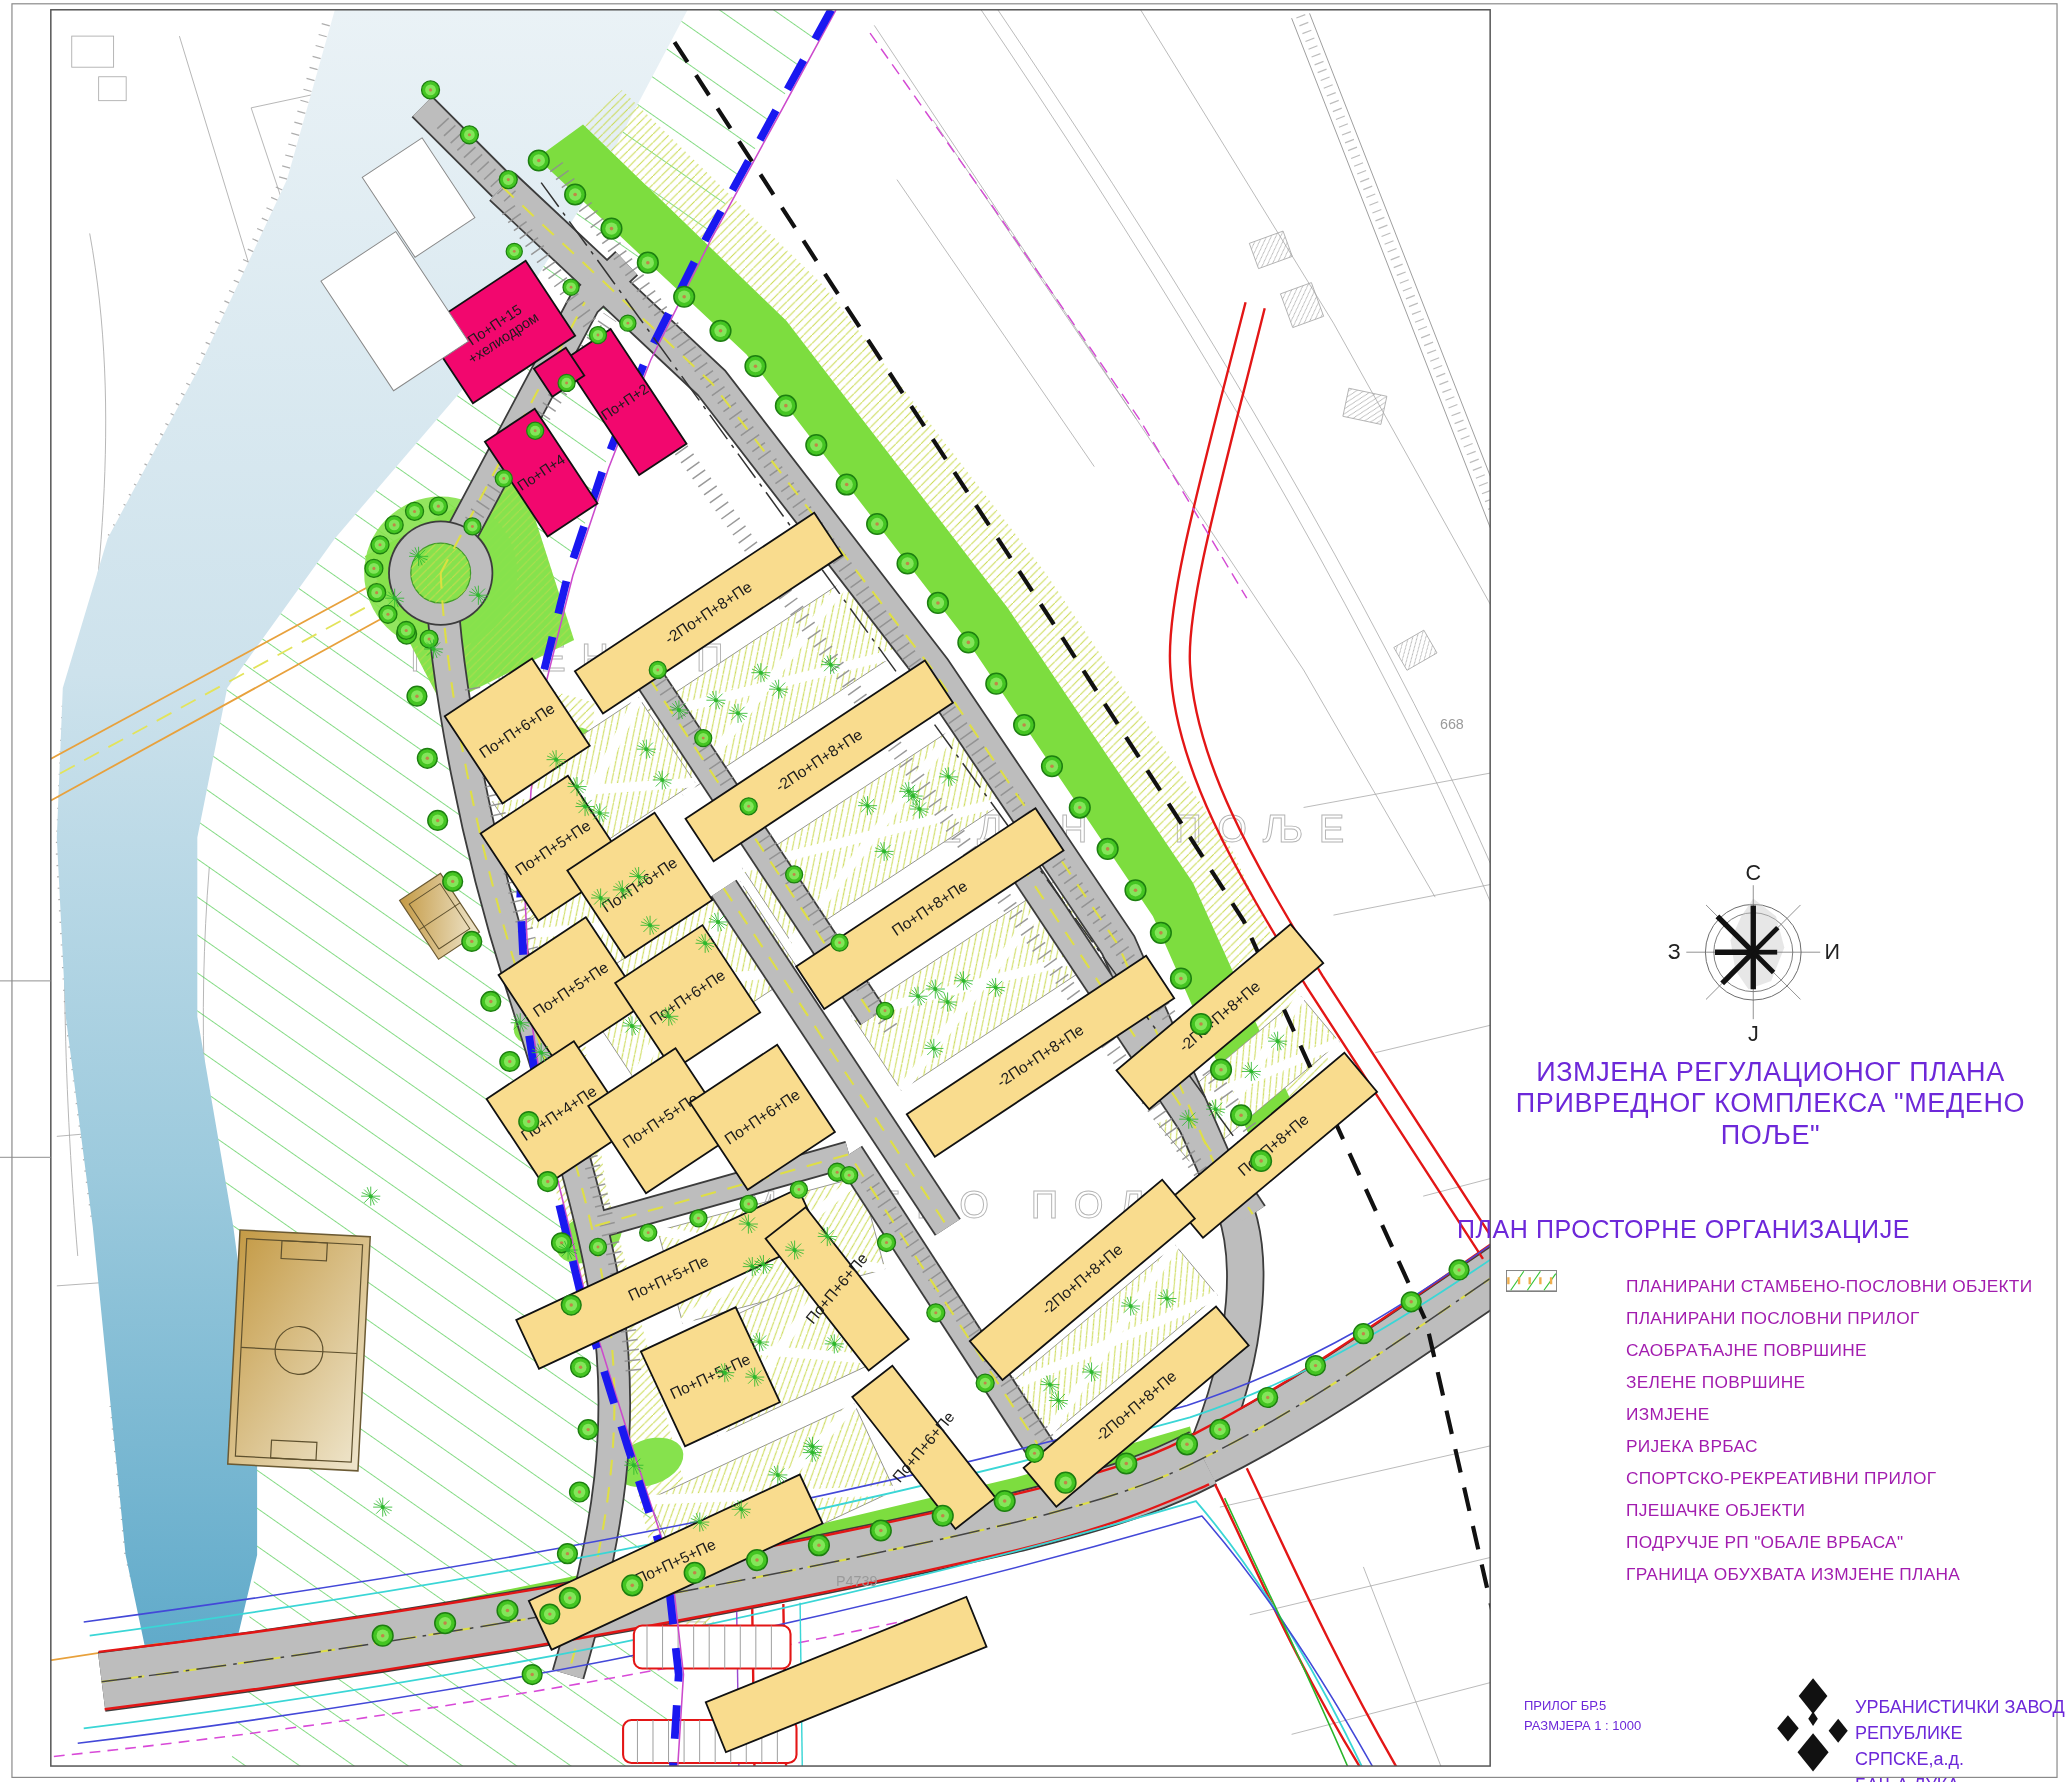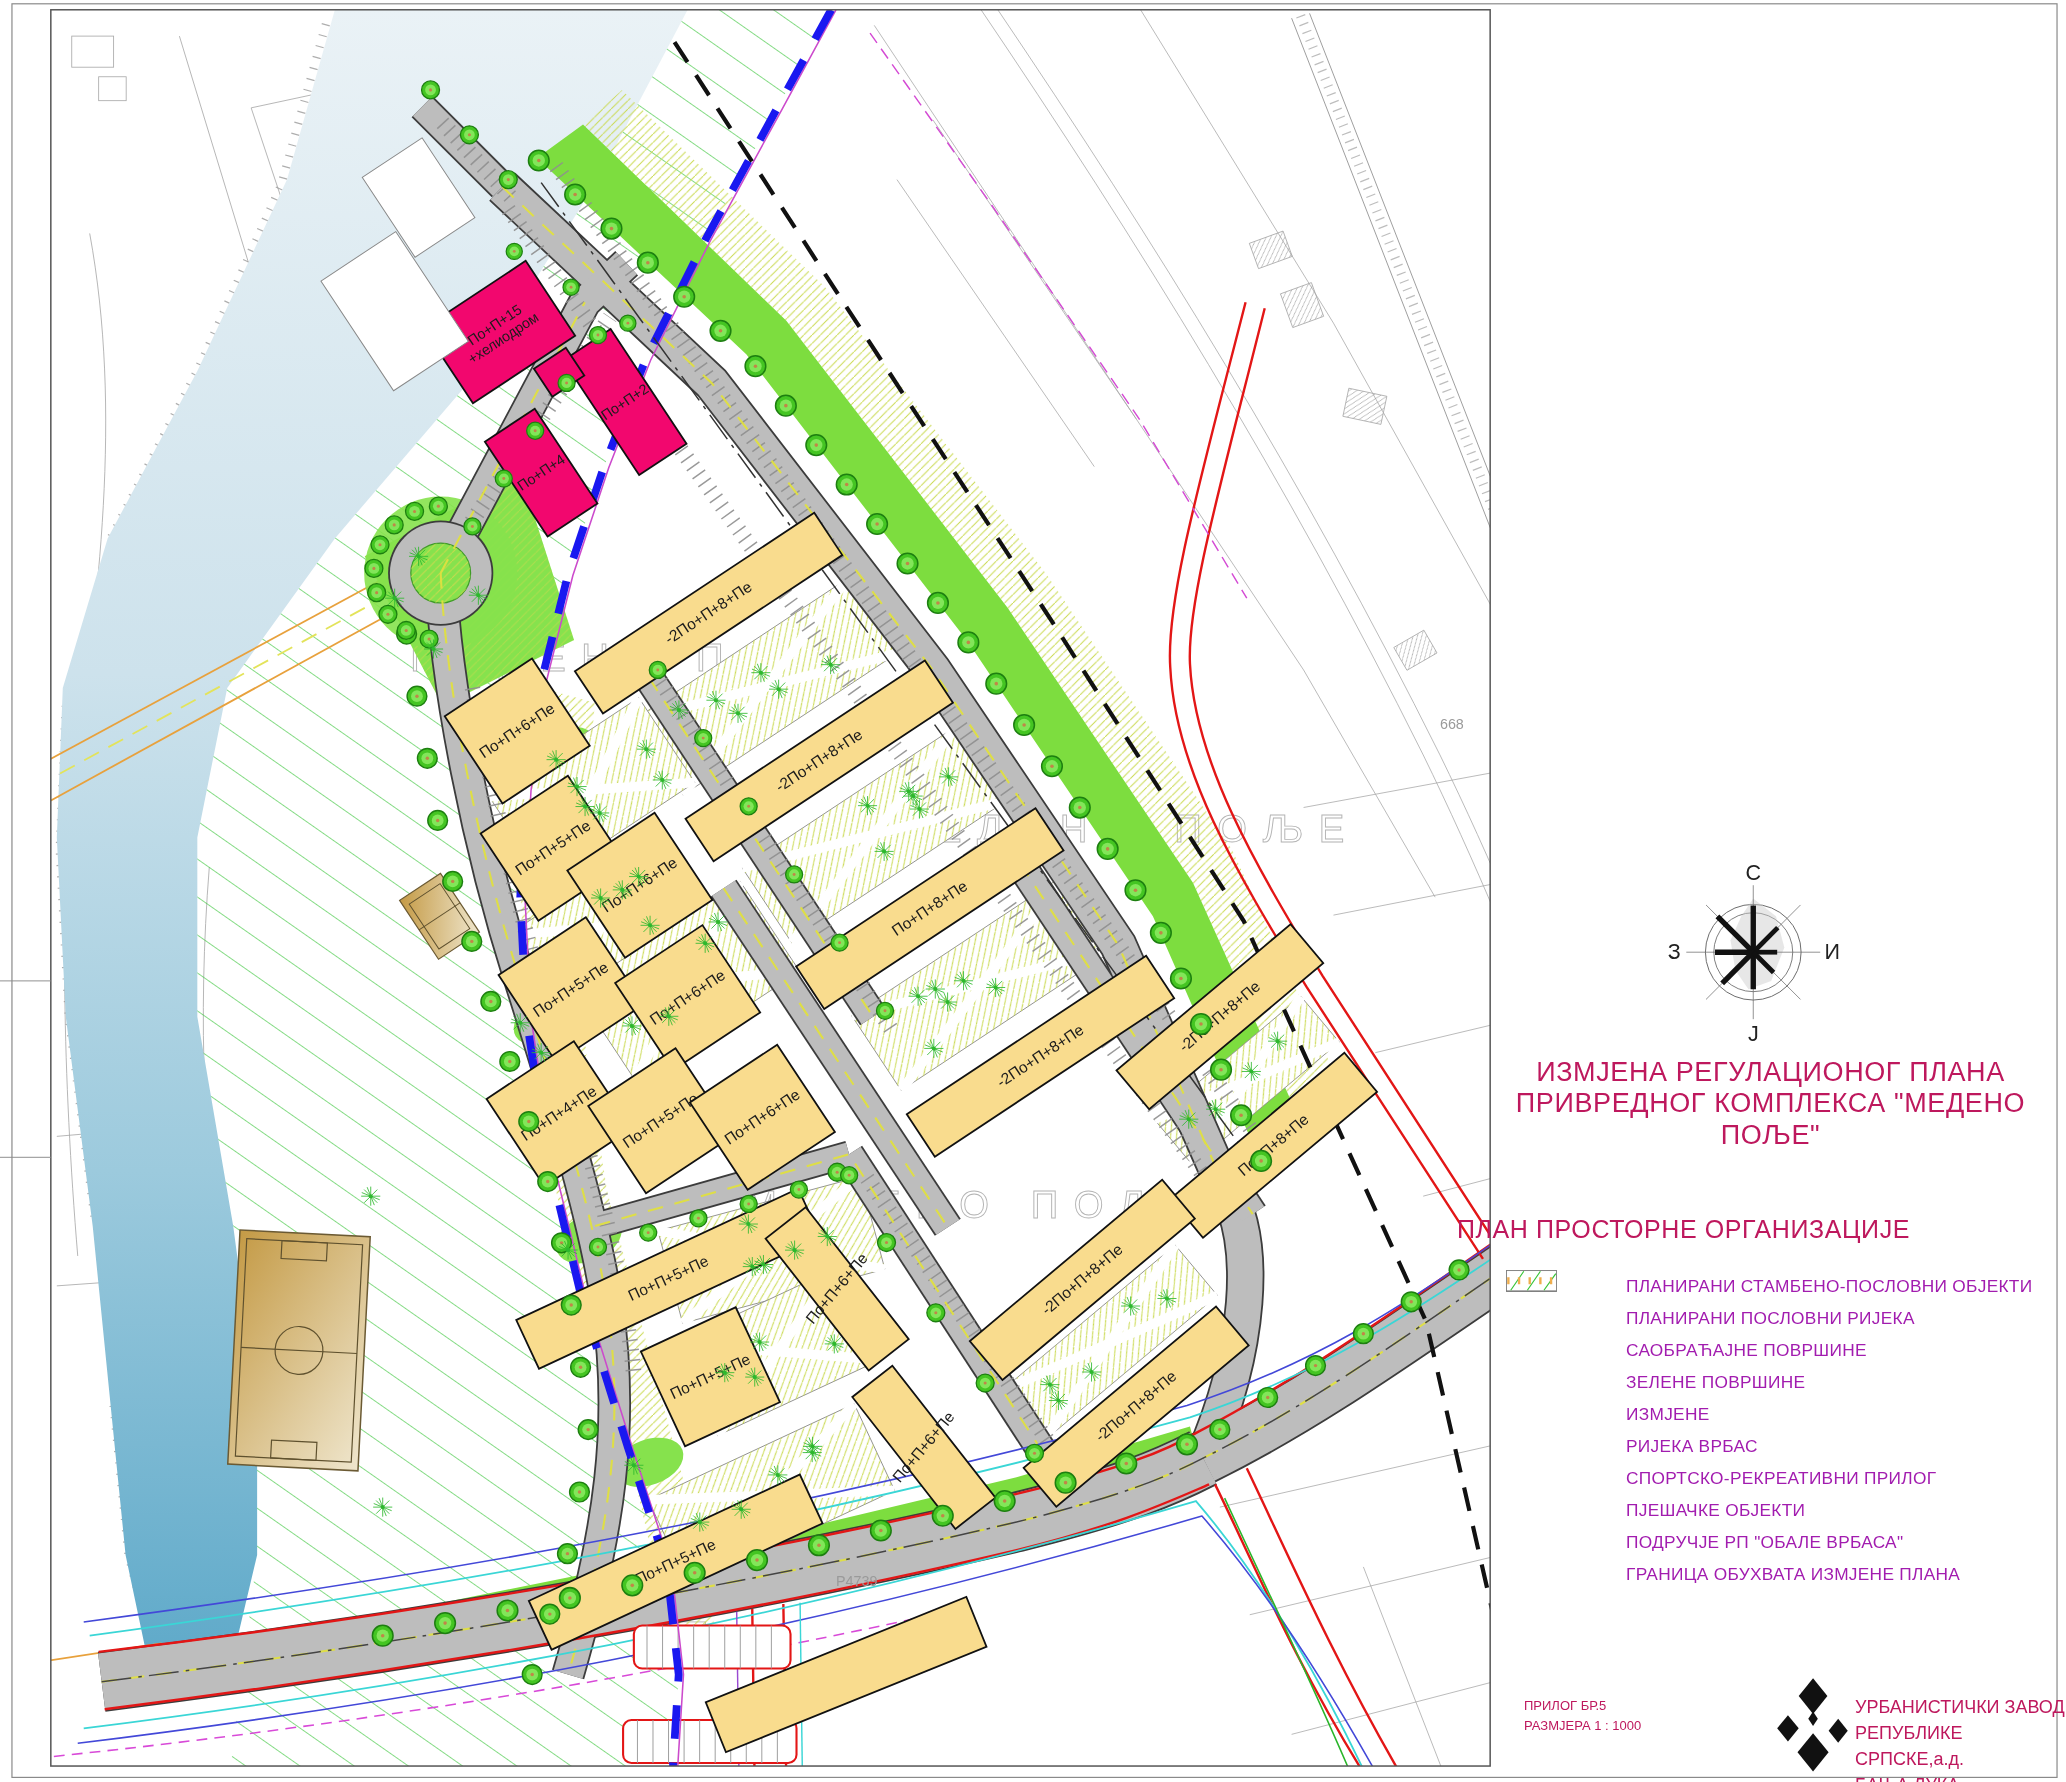--- a/index.html
+++ b/index.html
@@ -1,19 +1,19 @@
 <!DOCTYPE html>
 <html style="font-size:9.6px"><head>
 <meta charset="utf-8">
 <style>
   html,body{margin:0;padding:0;background:#fff;}
   body{width:2066px;height:1783px;position:relative;font-family:"Liberation Sans",sans-serif;overflow:hidden;}
   .page{position:absolute;inset:0;background:#fff;}
   svg{position:absolute;left:0;top:0;}
-  .panel-text{position:absolute;color:#be185d;}
+  .panel-text{position:absolute;color:#6d28d9;}
   .title-block{left:1500px;top:1057px;width:541px;text-align:center;font-size:27px;letter-spacing:0.6px;line-height:1.16;}
   .subtitle{left:1457px;top:1215px;font-size:25px;letter-spacing:0.6px;}
   .legend{position:absolute;left:1506px;top:1270px;width:538px;}
   .legend-row{display:flex;align-items:center;height:32px;}
   .legend-swatch{width:51px;height:21.5px;flex:0 0 51px;}
   .legend-label{margin-left:69px;font-size:17.3px;color:#a21caf;letter-spacing:0.3px;white-space:nowrap;}
   .footer-att{left:1524px;top:1696px;font-size:13px;line-height:1.5;}
   .footer-org{left:1855px;top:1694px;font-size:18px;line-height:1.45;}
   .wm{fill:#ffffff;stroke:#b4b4b4;stroke-width:1.6;font-size:64px;letter-spacing:26px;font-family:"Liberation Sans",sans-serif;}
   .blabel{fill:#1c1c1c;font-family:"Liberation Sans",sans-serif;}
@@ -674,21 +674,21 @@
           </svg>
         </span>
         <span class="legend-label">ПЛАНИРАНИ  СТАМБЕНО-ПОСЛОВНИ ОБЈЕКТИ</span>
       </div>
       <div class="legend-row">
         <span class="legend-swatch">
           <svg width="51" height="21.5" viewBox="0 0 86 36">
             <rect x="1" y="1" width="84" height="34" fill="#f2076e" stroke="#555" stroke-width="1.5"></rect>
           </svg>
         </span>
-        <span class="legend-label">ПЛАНИРАНИ  ПОСЛОВНИ РИЈЕКА</span>
+        <span class="legend-label">ПЛАНИРАНИ  ПОСЛОВНИ ПРИЛОГ</span>
       </div>
       <div class="legend-row">
         <span class="legend-swatch">
           <svg width="51" height="21.5" viewBox="0 0 86 36">
             <rect x="1" y="1" width="84" height="34" fill="#bdbdbd" stroke="#555" stroke-width="1.5"></rect>
           </svg>
         </span>
         <span class="legend-label">САОБРАЋАЈНЕ ПОВРШИНЕ</span>
       </div>
       <div class="legend-row">

